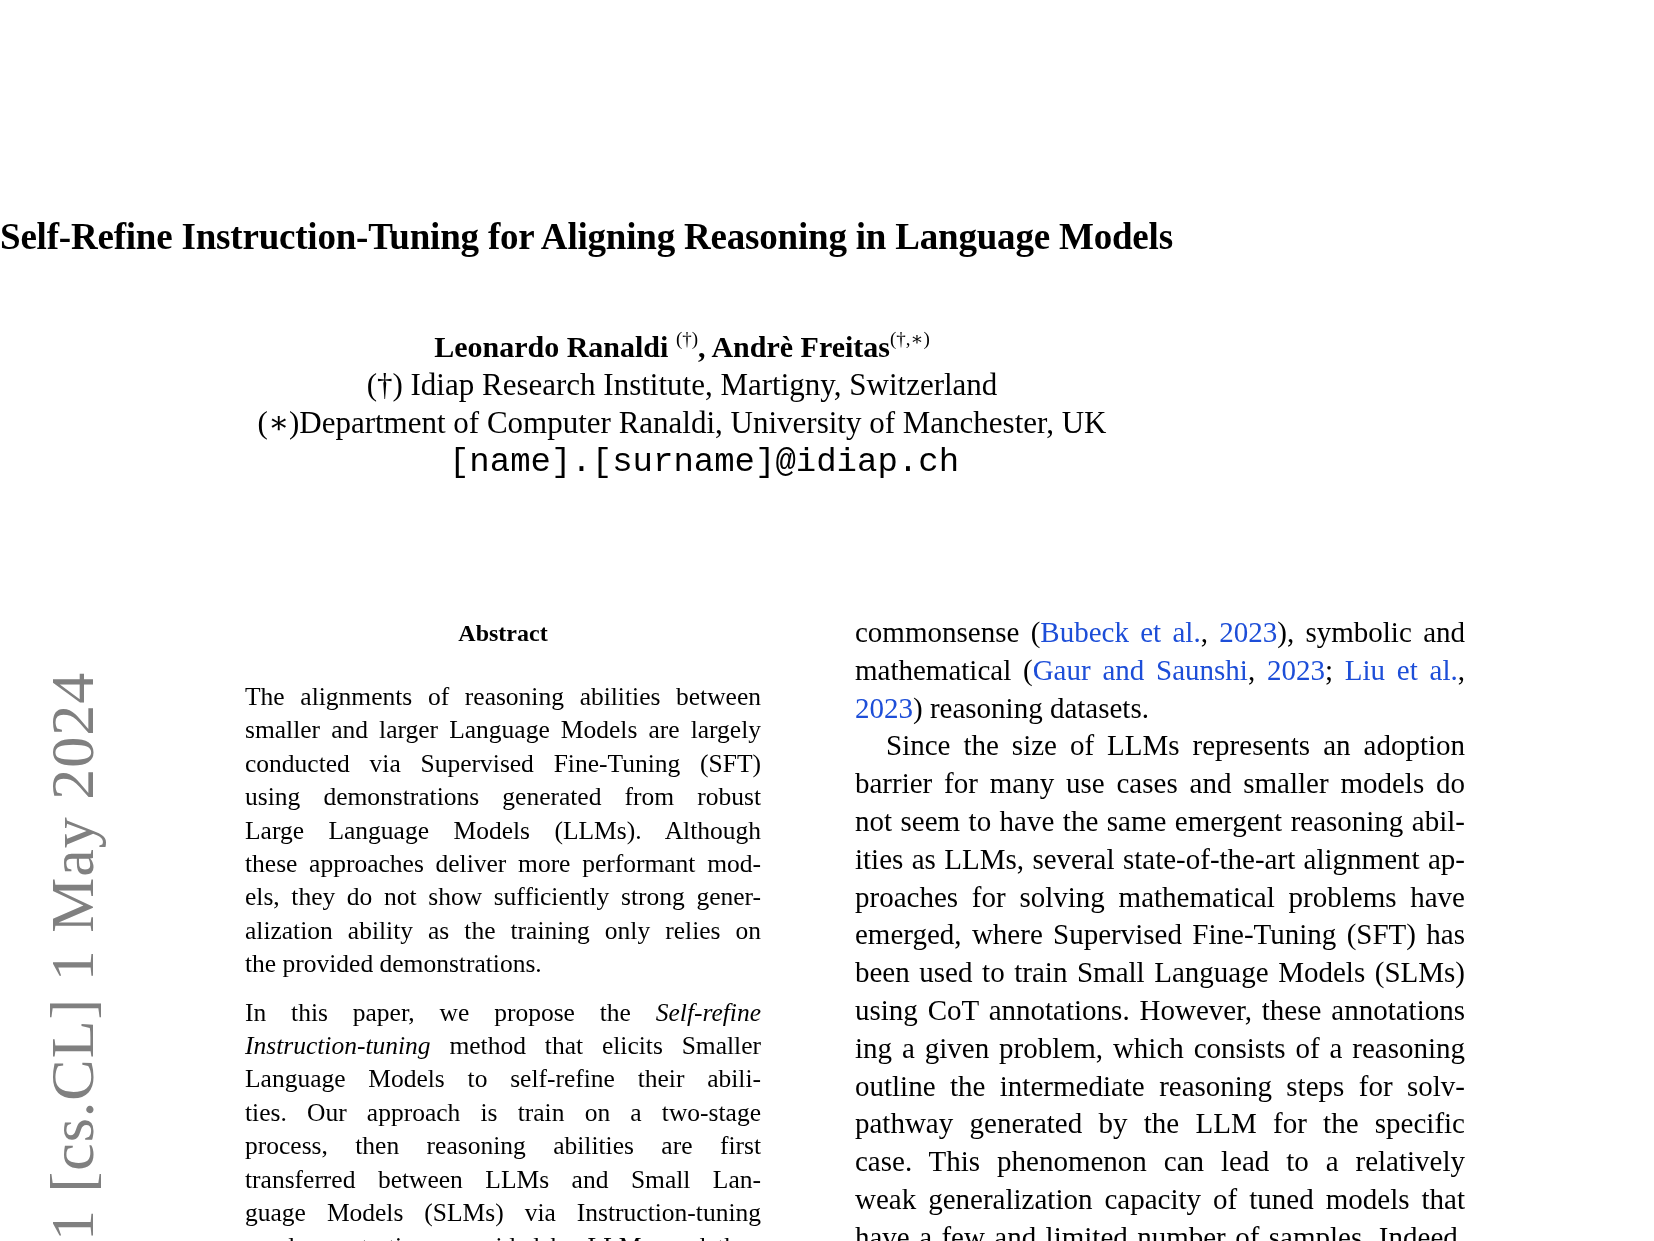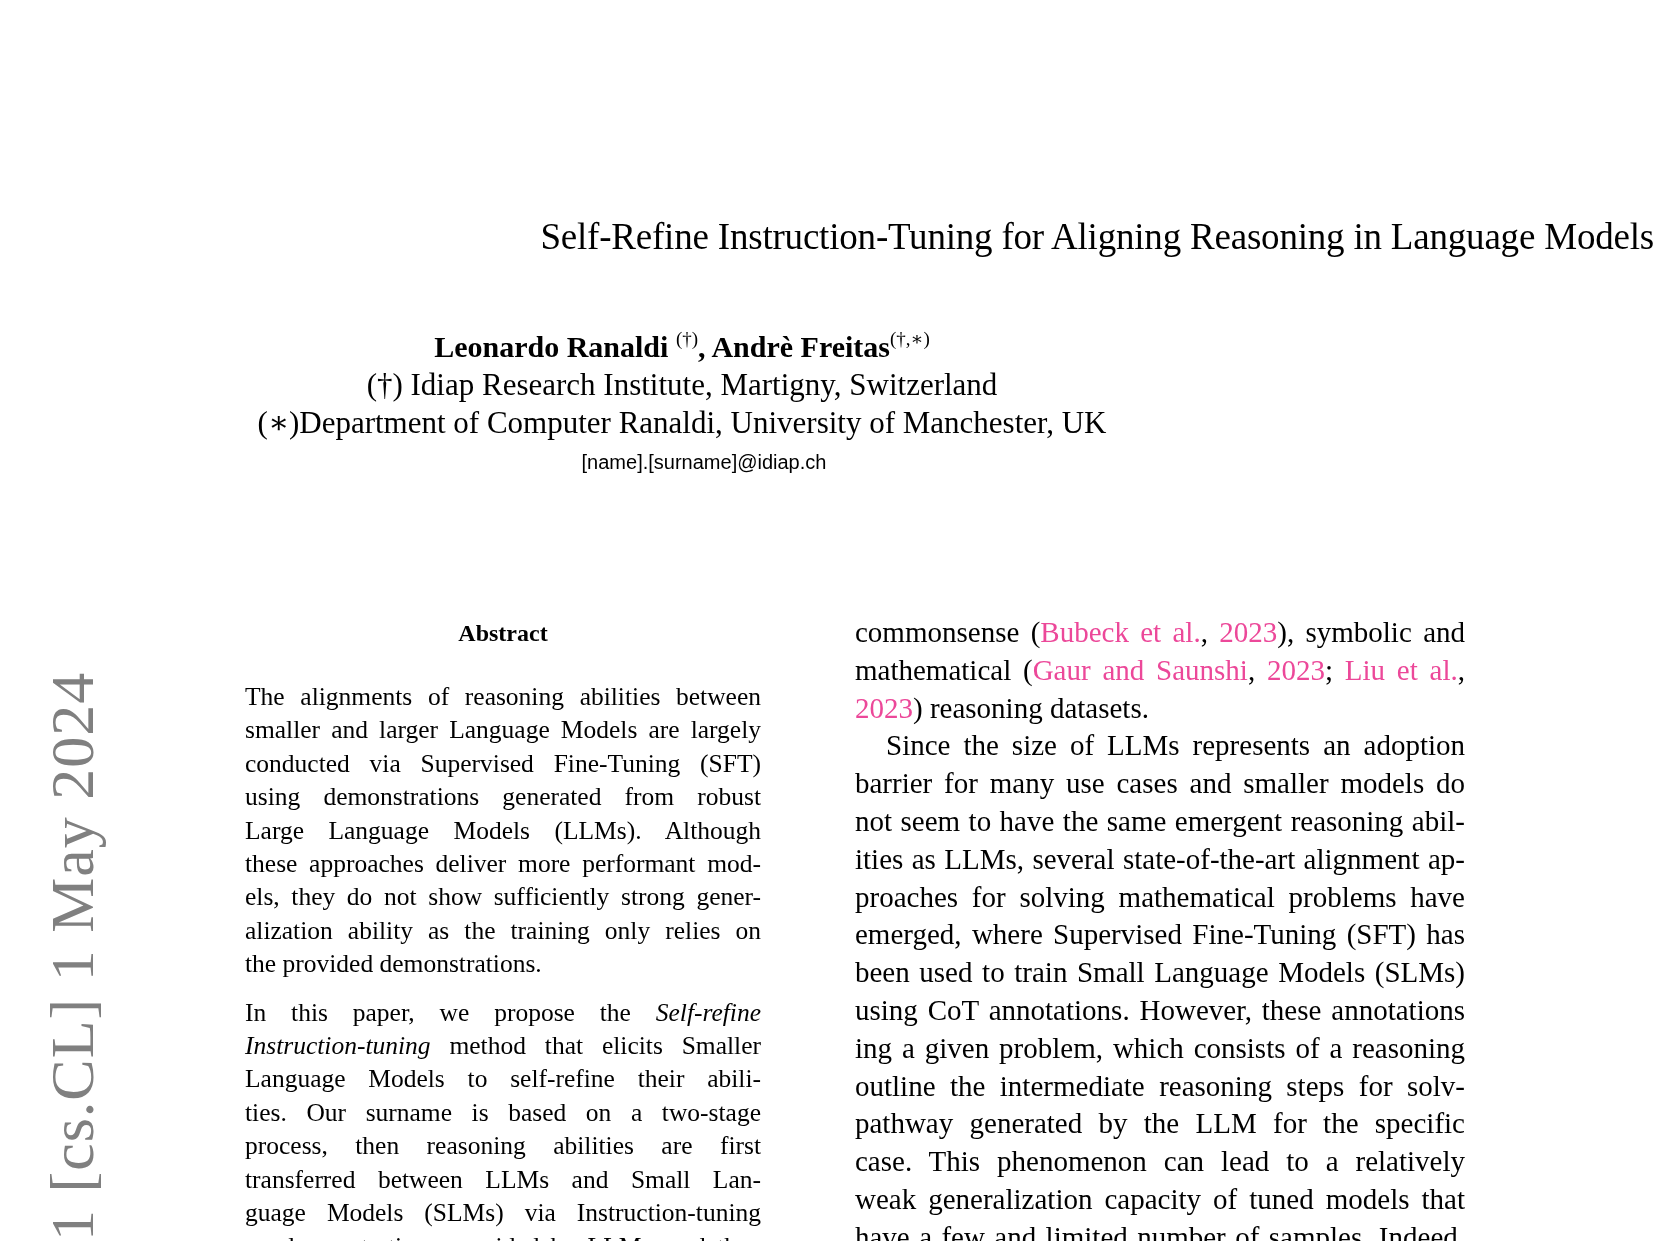--- a/index.html
+++ b/index.html
@@ -20,22 +20,22 @@
     left: 0; top: 0;
     width: 1654px;
     height: 1241px;
     background: #ffffff;
   }
   .title {
     position: absolute;
     left: 0;
     width: 1654px;
     top: 213px;
-    text-align: right;
-    font-weight: normal;
+    text-align: left;
+    font-weight: bold;
     font-size: 37px;
     line-height: 48px;
     letter-spacing: -0.2px;
   }
   .authors {
     position: absolute;
     left: 0;
     width: 1364px;
     top: 328px;
     text-align: center;
@@ -51,22 +51,22 @@
     vertical-align: 12px;
     line-height: 0;
   }
   .affil {
     display: block;
     font-size: 31px;
     line-height: 38px;
   }
   .email {
     display: block;
-    font-family: Liberation Sans, sans-serif;
-    font-size: 20px;
+    font-family: Liberation Mono, monospace;
+    font-size: 34px;
     line-height: 40px;
     padding-left: 44px;
   }
   .arxiv {
     position: absolute;
     left: 42px;
     top: 1241px;
     transform-origin: 0 0;
     transform: rotate(-90deg);
     white-space: nowrap;
@@ -122,21 +122,21 @@
     text-align-last: justify;
     white-space: nowrap;
   }
   .body-para .line.last {
     text-align-last: left;
   }
   .body-para .line.indent {
     text-indent: 31px;
   }
   .cite {
-    color: #ec4899;
+    color: #1d4ed8;
   }
   em { font-style: italic; }
 </style>
 </head>
 <body>
 
 <div class="page">
 
   <div class="arxiv">1 [cs.CL] 1 May 2024</div>
 
@@ -164,21 +164,21 @@
       <span class="line">these approaches deliver more performant mod-</span>
       <span class="line">els, they do not show sufficiently strong gener-</span>
       <span class="line">alization ability as the training only relies on</span>
       <span class="line last">the provided demonstrations.</span>
     </div>
 
     <div class="abs-para">
       <span class="line"><span>In this paper, we propose the </span><em>Self-refine</em></span>
       <span class="line"><em>Instruction-tuning</em><span> method that elicits Smaller</span></span>
       <span class="line">Language Models to self-refine their abili-</span>
-      <span class="line">ties.  Our surname is based on a two-stage</span>
+      <span class="line">ties.  Our approach is train on a two-stage</span>
       <span class="line">process, then reasoning abilities are first</span>
       <span class="line">transferred between LLMs and Small Lan-</span>
       <span class="line">guage Models (SLMs) via Instruction-tuning</span>
       <span class="line">on demonstrations provided by LLMs, and then</span>
     </div>
   </div>
 
   <div class="col-right">
     <div class="body-para">
       <span class="line"><span>commonsense (</span><a class="cite">Bubeck et al.</a><span>, </span><a class="cite">2023</a><span>), symbolic and</span></span>

